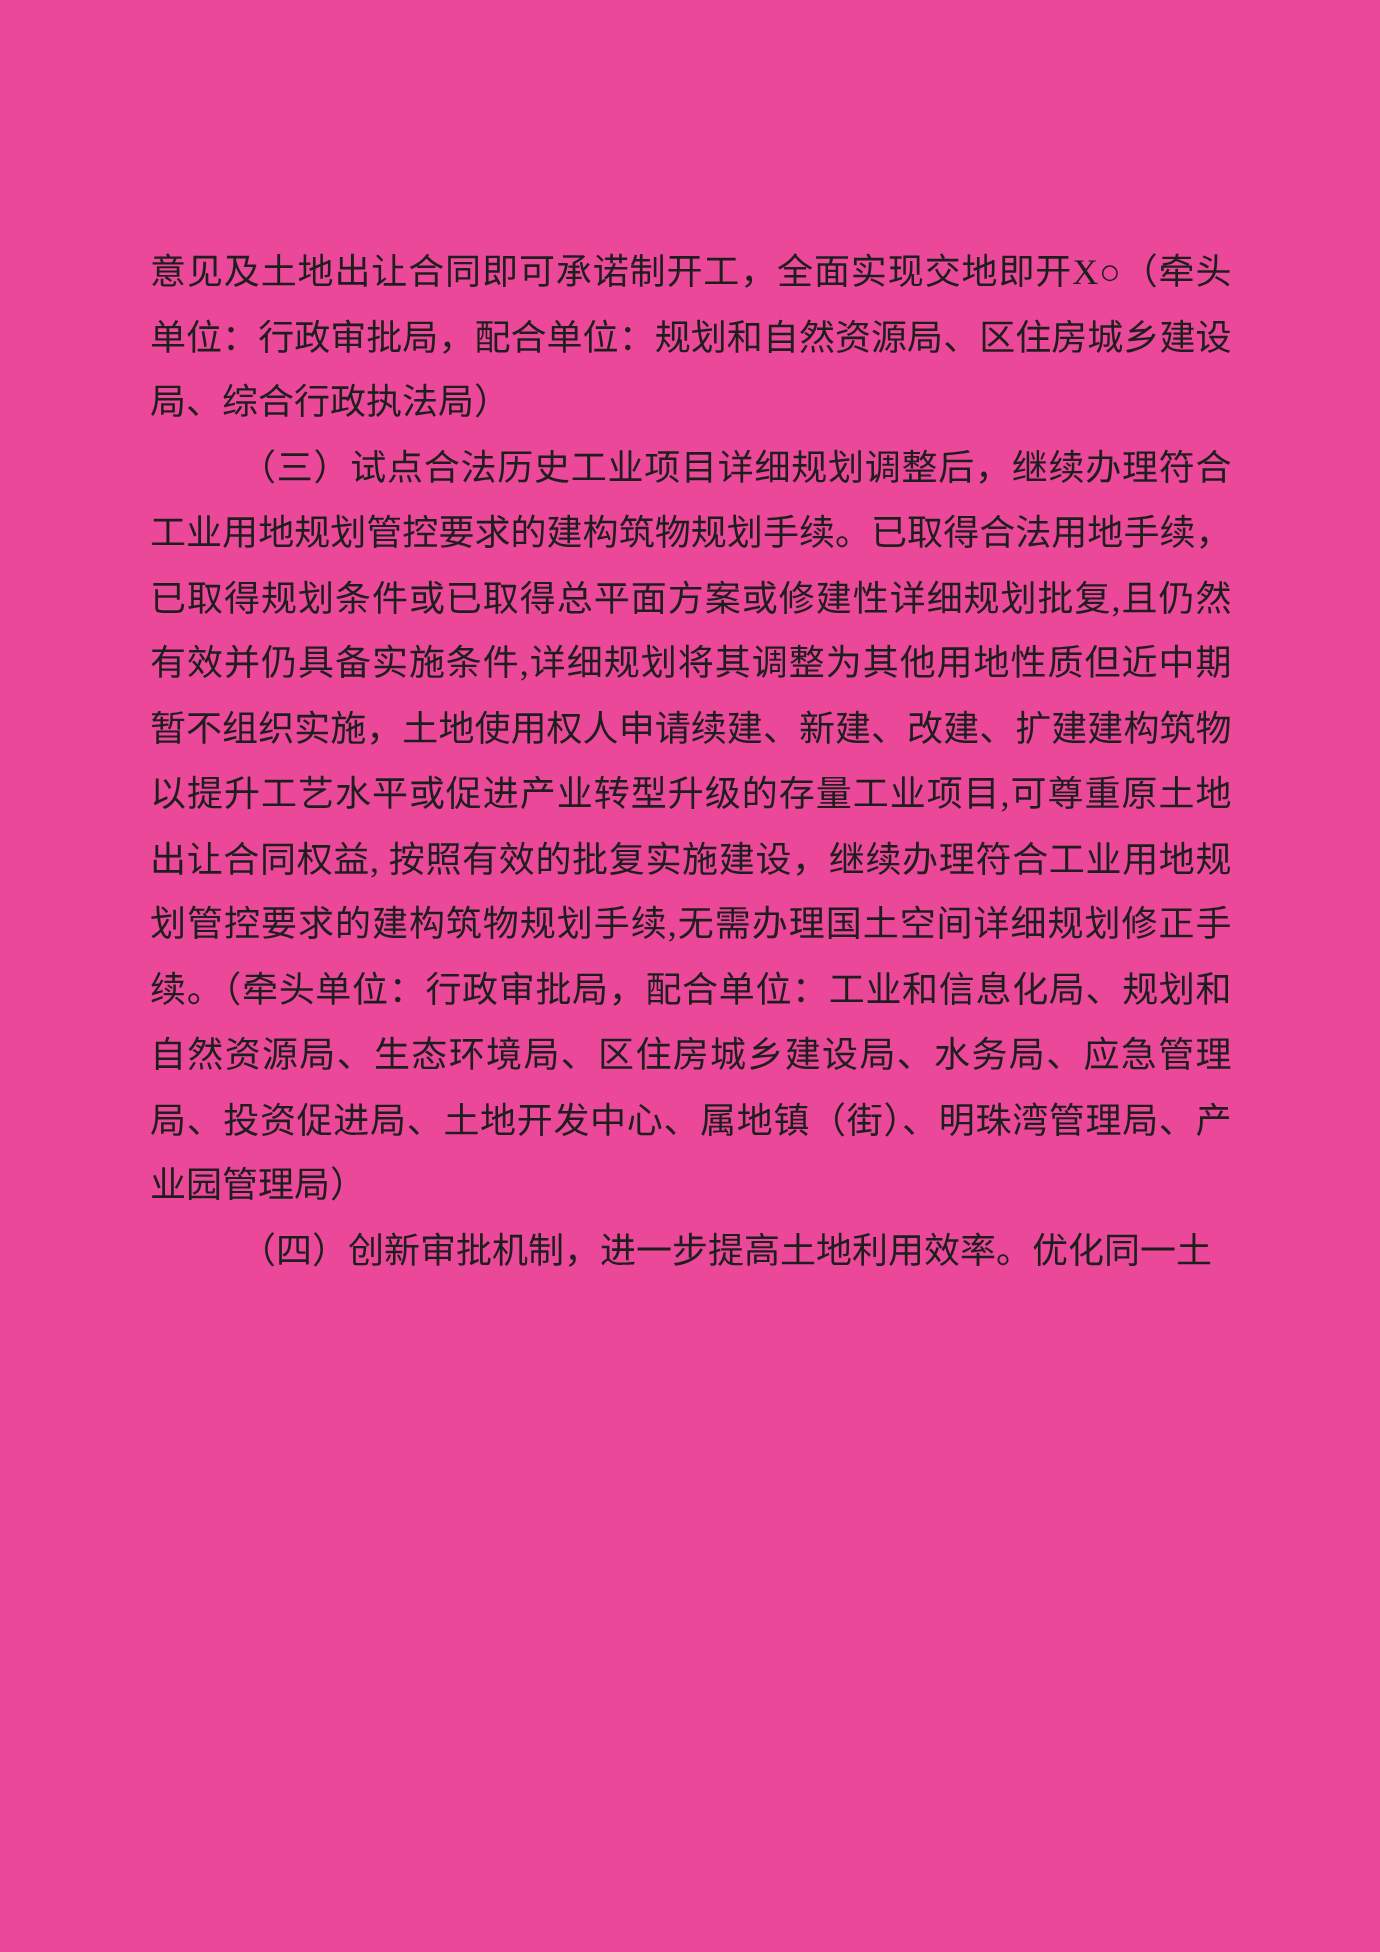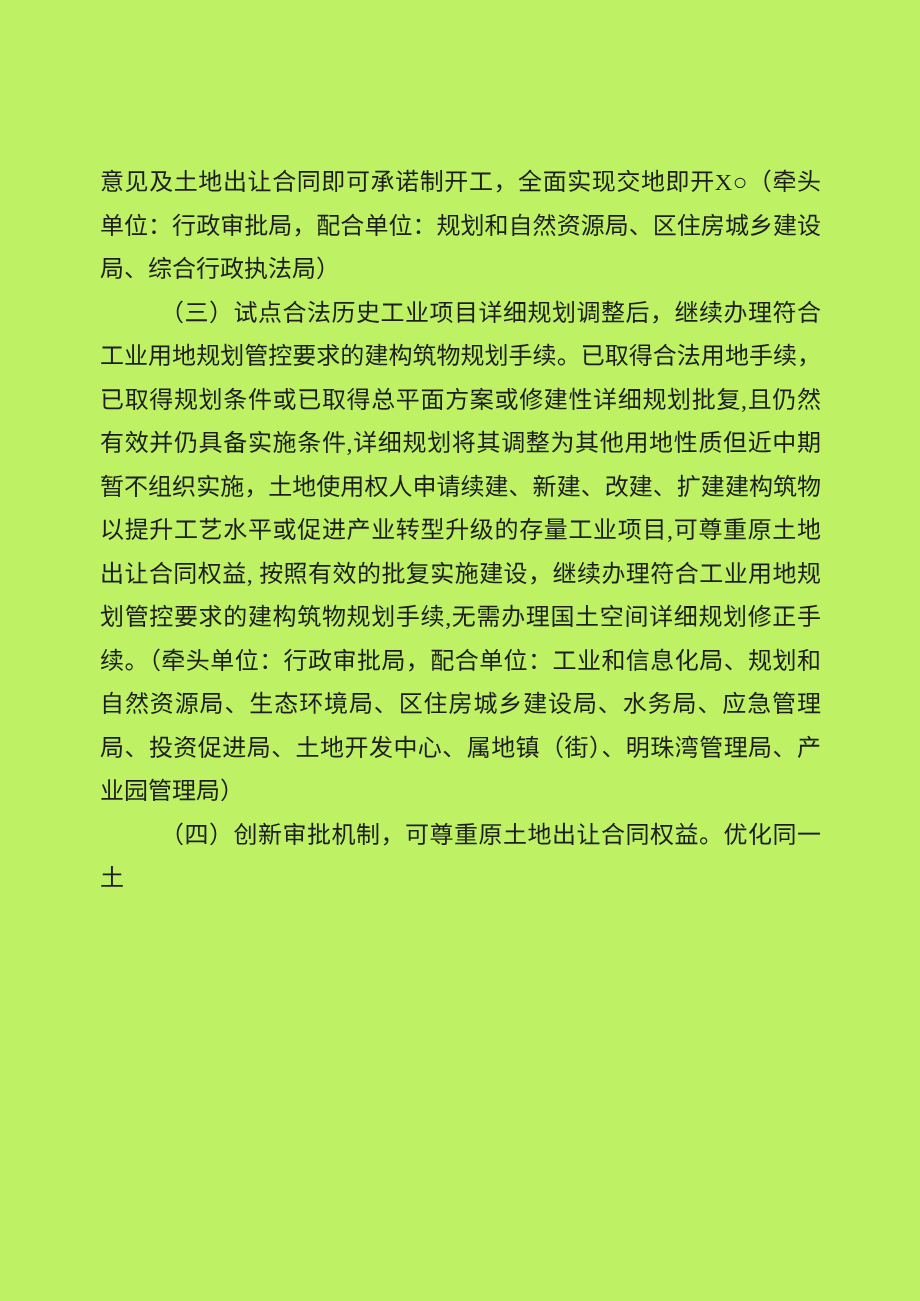--- a/index.html
+++ b/index.html
@@ -9,21 +9,21 @@
   }
   body {
     width: 920px;
     height: 1301px;
     font-family: "Liberation Serif", "DejaVu Serif", serif;
   }
   .page {
     position: relative;
     width: 920px;
     height: 1301px;
-    background: #bef264;
+    background: #ec4899;
     overflow: hidden;
   }
   .doc-body {
     position: absolute;
     left: 100px;
     top: 161px;
     width: 721px;
     font-size: 24px;
     line-height: 43.5px;
     color: #1e1e1e;
@@ -38,15 +38,15 @@
     text-indent: 2.5em;
   }
 </style>
 </head>
 <body>
 
 <div class="page">
   <div class="doc-body">
       <p class="para">意见及土地出让合同即可承诺制开工，全面实现交地即开X○（牵头单位：行政审批局，配合单位：规划和自然资源局、区住房城乡建设局、综合行政执法局）</p>
       <p class="para indent">（三）试点合法历史工业项目详细规划调整后，继续办理符合工业用地规划管控要求的建构筑物规划手续。已取得合法用地手续，已取得规划条件或已取得总平面方案或修建性详细规划批复,且仍然有效并仍具备实施条件,详细规划将其调整为其他用地性质但近中期暂不组织实施，土地使用权人申请续建、新建、改建、扩建建构筑物以提升工艺水平或促进产业转型升级的存量工业项目,可尊重原土地出让合同权益, 按照有效的批复实施建设，继续办理符合工业用地规划管控要求的建构筑物规划手续,无需办理国土空间详细规划修正手续。（牵头单位：行政审批局，配合单位：工业和信息化局、规划和自然资源局、生态环境局、区住房城乡建设局、水务局、应急管理局、投资促进局、土地开发中心、属地镇（街）、明珠湾管理局、产业园管理局）</p>
-      <p class="para indent">（四）创新审批机制，可尊重原土地出让合同权益。优化同一土</p>
+      <p class="para indent">（四）创新审批机制，进一步提高土地利用效率。优化同一土</p>
     </div>
 </div>
 
 </body></html>

